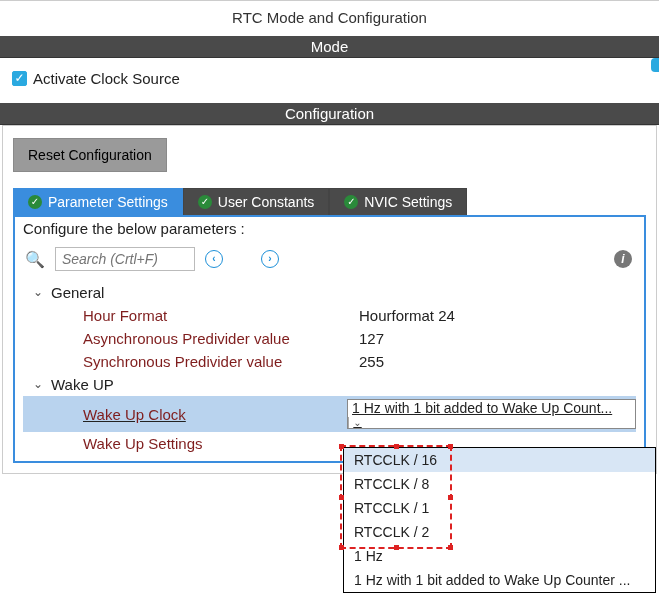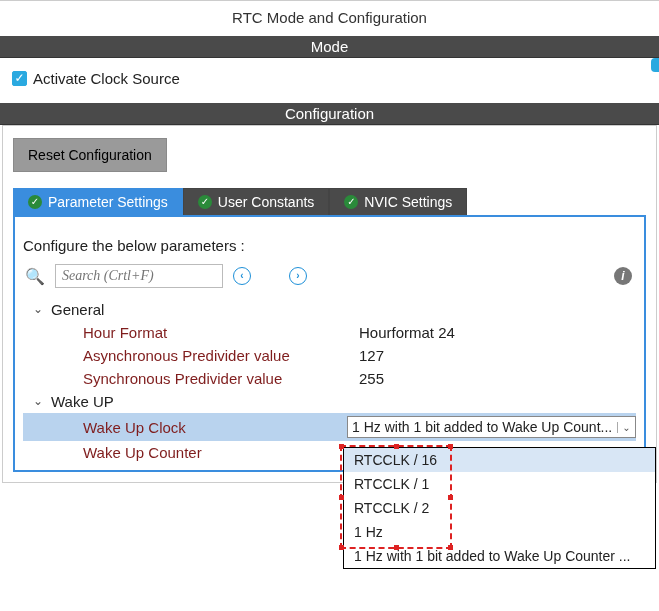--- a/index.html
+++ b/index.html
@@ -102,39 +102,38 @@
     background: #2a8a3a;
     color: #fff;
     font-size: 10px;
     line-height: 14px;
     text-align: center;
   }
 
   .panel {
     border: 2px solid #3a8dde;
     border-top: none;
-    padding: 18px 8px 6px 8px;
+    padding: 1px 8px 6px 8px;
   }
   .panel-title { font-size: 15px; margin: 2px 0 8px 0; }
 
   .toolbar {
     display: flex; align-items: center; gap: 10px;
     padding: 2px 4px 10px 2px;
     position: relative;
   }
   .toolbar .search-icon { color: #1e90d8; font-size: 16px; }
   .search-input {
     border: 1px solid #bbb;
     padding: 3px 6px;
     font-size: 14px;
     font-style: italic;
     color: #999;
-    width: 168px;
+    width: 140px;
     height: 24px;
-    font-family: Liberation Serif, serif;
   }
   .circ-btn {
     width: 18px; height: 18px; border-radius: 50%;
     border: 1.5px solid #1e90d8;
     color: #1e90d8;
     font-size: 10px; line-height: 15px; text-align: center;
     cursor: pointer;
     font-weight: bold;
   }
   .info-dot {
@@ -154,29 +153,30 @@
   .chevron {
     font-size: 12px; color: #555; width: 12px;
     transform: translateY(-1px);
   }
   .group-name { color: #222; }
 
   .param-row { padding-left: 60px; }
   .param-label { width: 276px; color: #7f1d1d; }
   .param-value { color: #222; }
 
-  .param-row.selected { background: #b9d3ee; }
+  .param-row.selected { background: #b9d3ee; text-decoration: underline; }
 
   .dropdown {
-    display: flex; align-items: center;
+    display: flex; align-items: flex-start;
     border: 1px solid #888; background: #fff;
     font-size: 14px;
-    height: 22px;
+    height: 30px;
     width: 302px;
     overflow: hidden;
+    flex-direction: column;
   }
   .dropdown .dd-text {
     flex: 1 1 auto; padding: 0 4px; white-space: nowrap;
     overflow: hidden; text-overflow: ellipsis;
   }
   .dropdown .dd-arrow {
     width: 18px; text-align: center; border-left: 1px solid #aaa;
     font-size: 10px; color: #555;
   }
 
@@ -289,29 +289,30 @@
         <span class="group-name">Wake UP</span>
       </div>
       <div class="param-row selected">
         <span class="param-label">Wake Up Clock</span>
         <div class="dropdown">
           <span class="dd-text">1 Hz with 1 bit added to Wake Up Count...</span>
           <span class="dd-arrow">⌄</span>
         </div>
       </div>
       <div class="param-row">
-        <span class="param-label">Wake Up Counter</span>
+        <span class="param-label">Wake Up Settings</span>
       </div>
 
     </div>
   </div>
 </div>
 
 <div class="dd-list">
   <div class="dd-item hover">RTCCLK / 16</div>
+  <div class="dd-item">RTCCLK / 8</div>
   <div class="dd-item">RTCCLK / 1</div>
   <div class="dd-item">RTCCLK / 2</div>
   <div class="dd-item">1 Hz</div>
   <div class="dd-item">1 Hz with 1 bit added to Wake Up Counter ...</div>
 </div>
 
 <div class="red-dashed">
   <span class="red-sq" style="left:-3px;top:-3px"></span>
   <span class="red-sq" style="right:-3px;top:-3px"></span>
   <span class="red-sq" style="left:-3px;bottom:-3px"></span>

